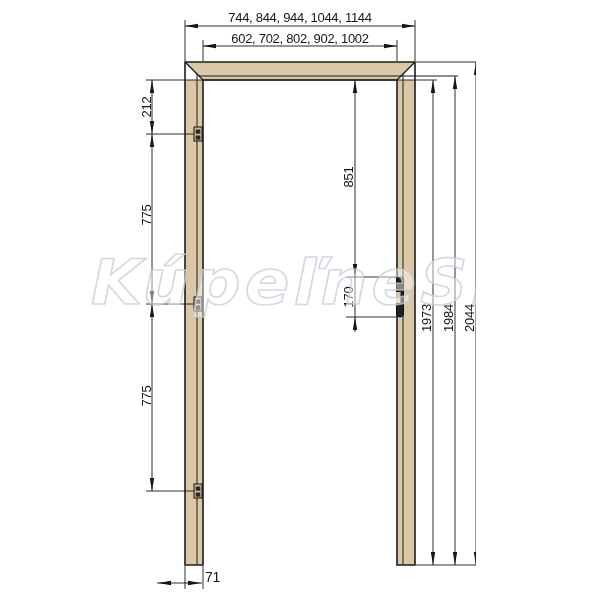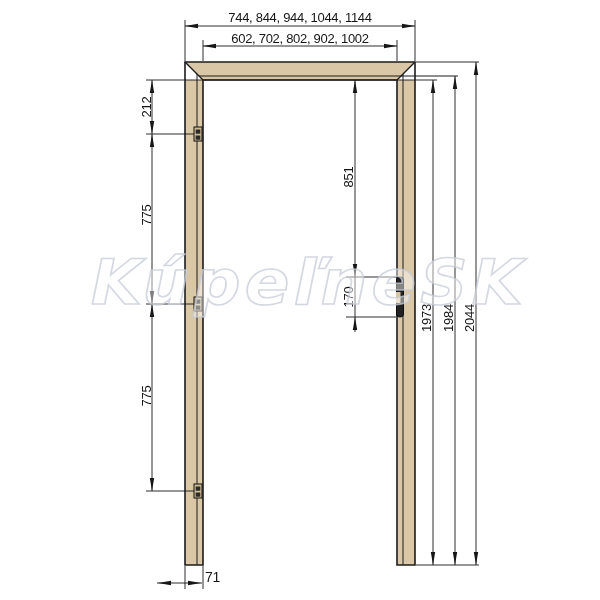--- a/index.html
+++ b/index.html
@@ -1,16 +1,16 @@
 <!DOCTYPE html>
 <html><head>
 <meta charset="utf-8">
 <style>
   html,body{margin:0;padding:0;background:#fff;}
-  .canvas{position:relative;width:600px;height:600px;background:#fff;overflow:hidden;
+  .canvas{position:relative;width:476px;height:600px;background:#fff;overflow:hidden;
           font-family:"Liberation Sans",sans-serif;}
   svg{position:absolute;left:0;top:0;}
   .dim-text{font-family:"Liberation Sans",sans-serif;font-size:13px;letter-spacing:-0.3px;fill:#161616;}
   .dim-text-lg{font-family:"Liberation Sans",sans-serif;font-size:14px;letter-spacing:-0.2px;fill:#161616;}
   .watermark{position:absolute;left:70px;top:252px;width:478px;height:80px;
              font-family:"DejaVu Sans",sans-serif;font-style:italic;font-weight:700;
              font-size:62px;line-height:1;letter-spacing:4px;text-align:center;
              color:rgba(255,255,255,0.45);
              -webkit-text-stroke:1.6px rgba(197,203,215,0.75);
              transform:scaleX(1.06);transform-origin:center;

